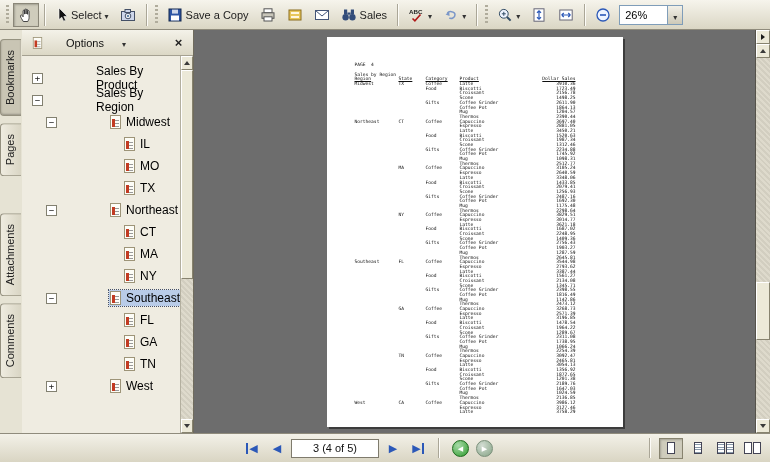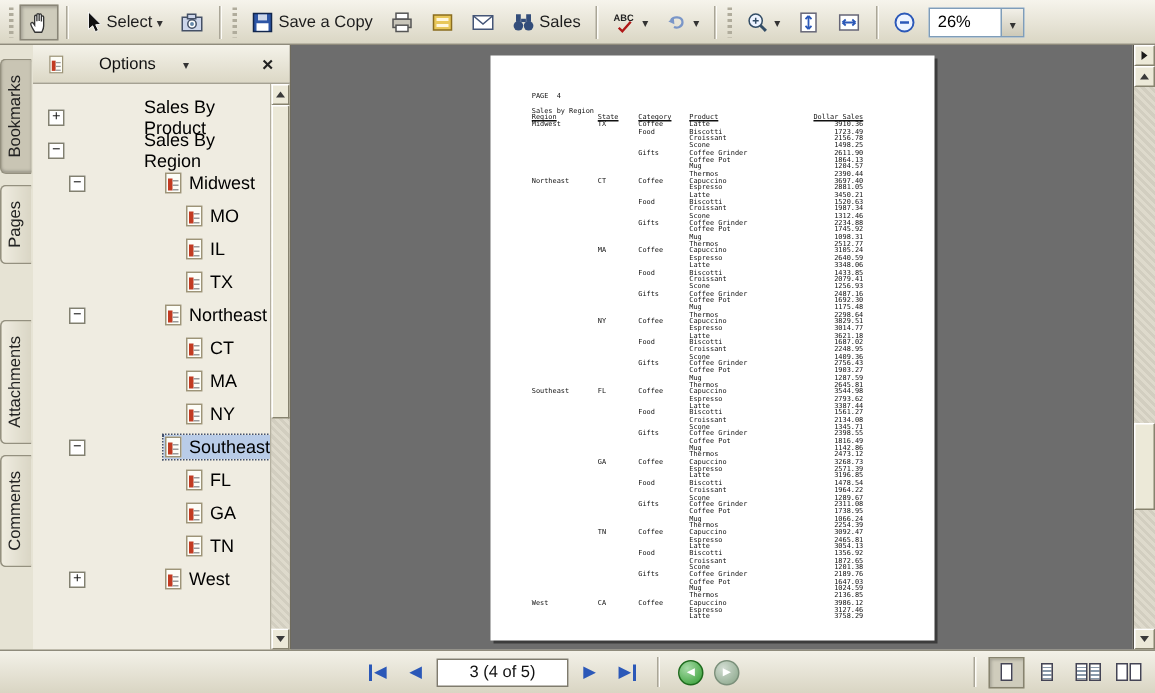--- a/index.html
+++ b/index.html
@@ -299,28 +299,28 @@
               <span class="expander box">−</span>
               <span class="tcontent">
                 <span class="pdficon"></span>
                 <span class="tlabel">Midwest</span>
               </span>
             </div>
             <div class="trow" style="padding-left: 33px;">
               <span class="expander"></span>
               <span class="tcontent">
                 <span class="pdficon"></span>
-                <span class="tlabel">MO</span>
+                <span class="tlabel">IL</span>
               </span>
             </div>
             <div class="trow" style="padding-left: 33px;">
               <span class="expander"></span>
               <span class="tcontent">
                 <span class="pdficon"></span>
-                <span class="tlabel">IL</span>
+                <span class="tlabel">MO</span>
               </span>
             </div>
             <div class="trow" style="padding-left: 33px;">
               <span class="expander"></span>
               <span class="tcontent">
                 <span class="pdficon"></span>
                 <span class="tlabel">TX</span>
               </span>
             </div>
             <div class="trow" style="padding-left: 19px;">

